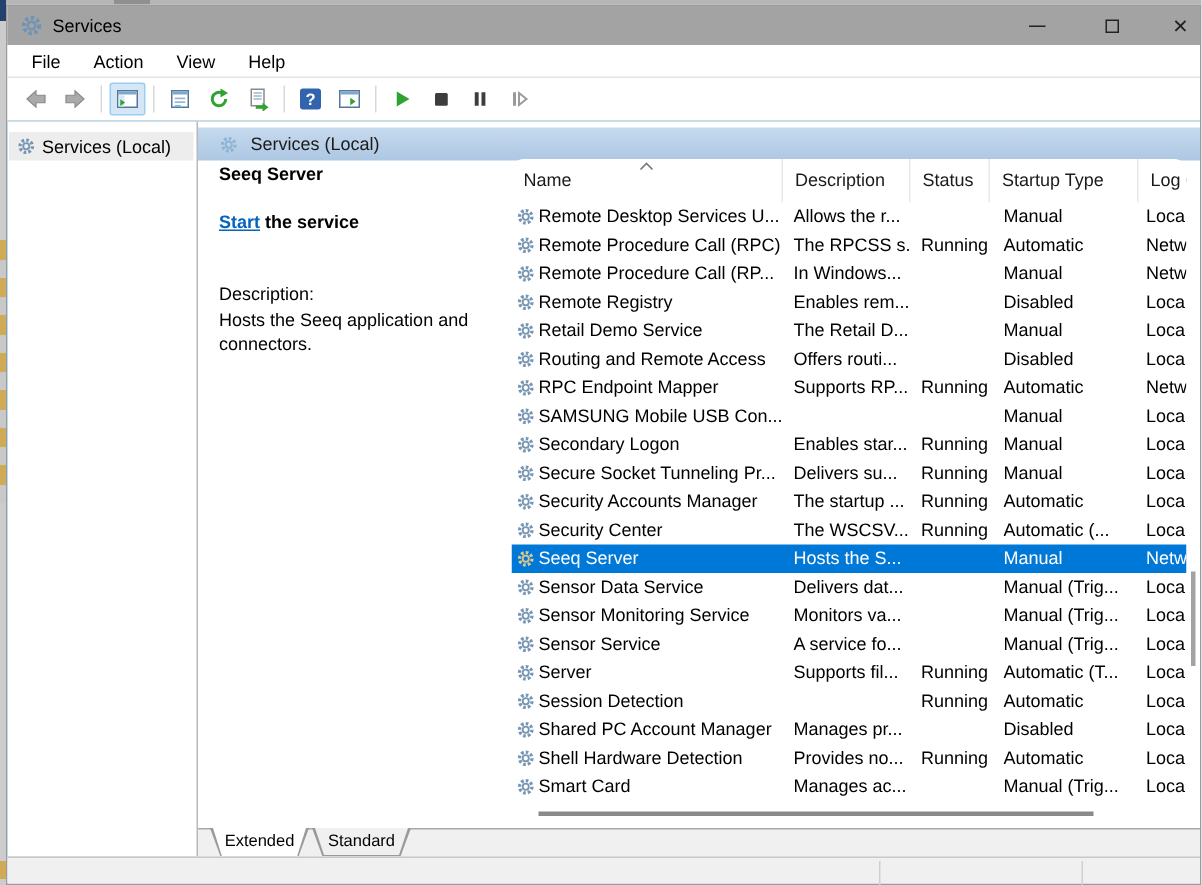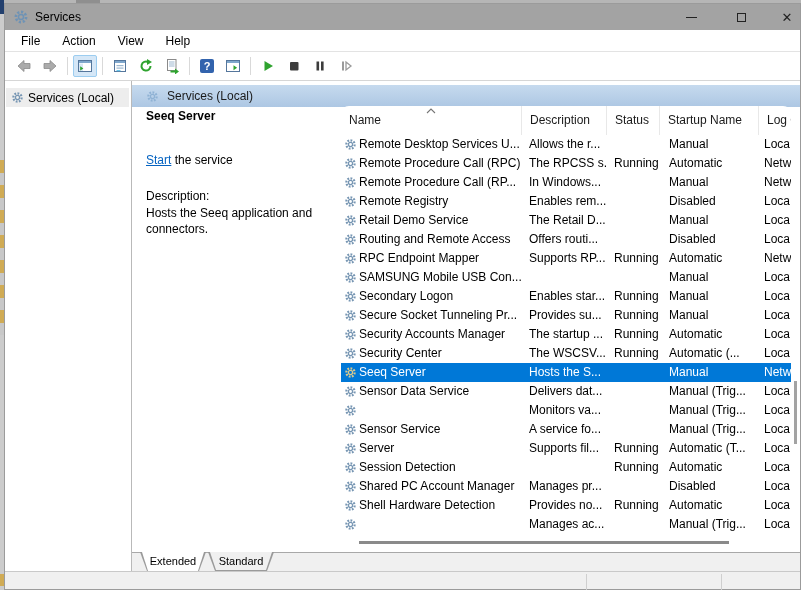--- a/index.html
+++ b/index.html
@@ -48,21 +48,21 @@
 
   
   .rightpane { position:absolute; left:127px; top:0; width:668px; height:490px; background:#fff; }
   .pane-header { position:absolute; left:0; top:4px; width:668px; height:22px;
     background:linear-gradient(#c6daee,#adc7e3); display:flex; align-items:center; }
   .pane-header .gear { margin-left:14px; color:#8fb2d4; }
   .pane-header span.lbl { margin-left:8px; color:#1b1b1b; }
 
   .detail { position:absolute; left:14px; top:28px; width:195px; }
   .svc-name { font-weight:bold; font-size:12px; }
-  .start-line { position:absolute; left:0; top:44px; width:195px; }
+  .start-line { position:absolute; left:0; top:32px; width:195px;font-weight:bold; }
   .link { color:#0563c1; text-decoration:underline; }
   .desc-label { position:absolute; left:0; top:80px; }
   .desc-text { position:absolute; left:0; top:96px; width:210px; line-height:16px; }
 
   
   .listbox { position:absolute; left:209px; top:25px; width:450px; height:446px; background:#fff; border-radius:8px 8px 0 0; overflow:hidden; }
   .lheader { position:relative; height:29px; }
   .lheader .hcell { position:absolute; top:0; height:29px; line-height:29px; white-space:nowrap; overflow:hidden; color:#1a1a1a; border-left:1px solid #e8e8e8; padding-left:8px; }
   .hc0 { left:0; width:180px; border-left:none !important; padding-left:6px; }
   .hc1 { left:180px; width:85px; }
@@ -265,21 +265,21 @@
           <div class="start-line"><a class="link" href="#">Start</a><span> the service</span></div>
           <div class="desc-label">Description:</div>
           <div class="desc-text">Hosts the Seeq application and connectors.</div>
         </div>
 
         <div class="listbox">
           <div class="lheader">
             <span class="hcell hc0">Name</span>
             <span class="hcell hc1">Description</span>
             <span class="hcell hc2">Status</span>
-            <span class="hcell hc3">Startup Name</span>
+            <span class="hcell hc3">Startup Type</span>
             <span class="hcell hc4">Log On As</span>
             <svg class="sort-ind" width="12" height="6" viewBox="0 0 12 6">
                 <path d="M2 5 L6 1 L10 5" fill="none" stroke="#777" stroke-width="1.1"></path>
               </svg>
           </div>
           <div class="lrows">
   <div class="lrow">
     <span class="gear">
                   <svg viewBox="0 0 16 16">
                     <use href="#gear-shape"></use>
@@ -396,21 +396,21 @@
     <span class="c logon">Loca</span>
   </div>
 
   <div class="lrow">
     <span class="gear">
                   <svg viewBox="0 0 16 16">
                     <use href="#gear-shape"></use>
                   </svg>
                 </span>
     <span class="c name">Secure Socket Tunneling Pr...</span>
-    <span class="c desc">Provides su...</span>
+    <span class="c desc">Delivers su...</span>
     <span class="c status">Running</span>
     <span class="c startup">Manual</span>
     <span class="c logon">Loca</span>
   </div>
 
   <div class="lrow">
     <span class="gear">
                   <svg viewBox="0 0 16 16">
                     <use href="#gear-shape"></use>
                   </svg>
@@ -460,20 +460,21 @@
     <span class="c startup">Manual (Trig...</span>
     <span class="c logon">Loca</span>
   </div>
 
   <div class="lrow">
     <span class="gear">
                   <svg viewBox="0 0 16 16">
                     <use href="#gear-shape"></use>
                   </svg>
                 </span>
+    <span class="c name">Sensor Monitoring Service</span>
     <span class="c desc">Monitors va...</span>
     <span class="c status"></span>
     <span class="c startup">Manual (Trig...</span>
     <span class="c logon">Loca</span>
   </div>
 
   <div class="lrow">
     <span class="gear">
                   <svg viewBox="0 0 16 16">
                     <use href="#gear-shape"></use>
@@ -537,20 +538,21 @@
     <span class="c startup">Automatic</span>
     <span class="c logon">Loca</span>
   </div>
 
   <div class="lrow">
     <span class="gear">
                   <svg viewBox="0 0 16 16">
                     <use href="#gear-shape"></use>
                   </svg>
                 </span>
+    <span class="c name">Smart Card</span>
     <span class="c desc">Manages ac...</span>
     <span class="c status"></span>
     <span class="c startup">Manual (Trig...</span>
     <span class="c logon">Loca</span>
   </div>
 </div>
         </div>
 
         <div class="vscroll-thumb"></div>
         <div class="hscroll-thumb"></div>

